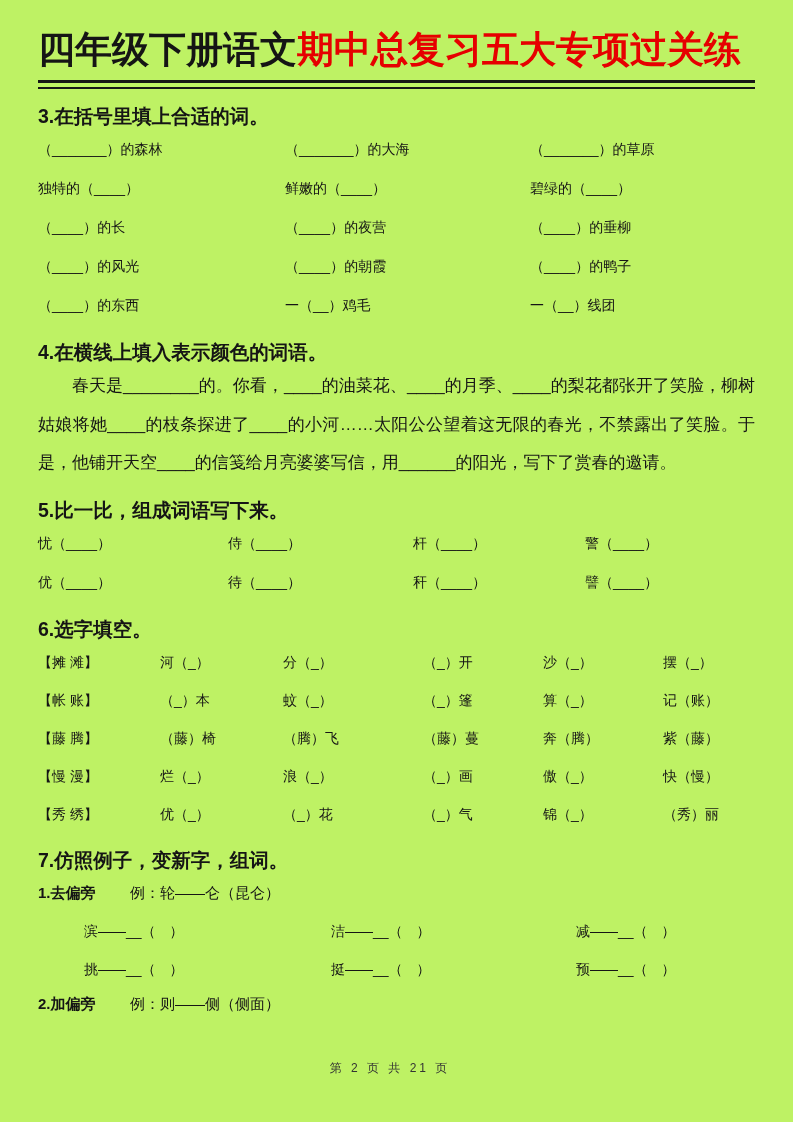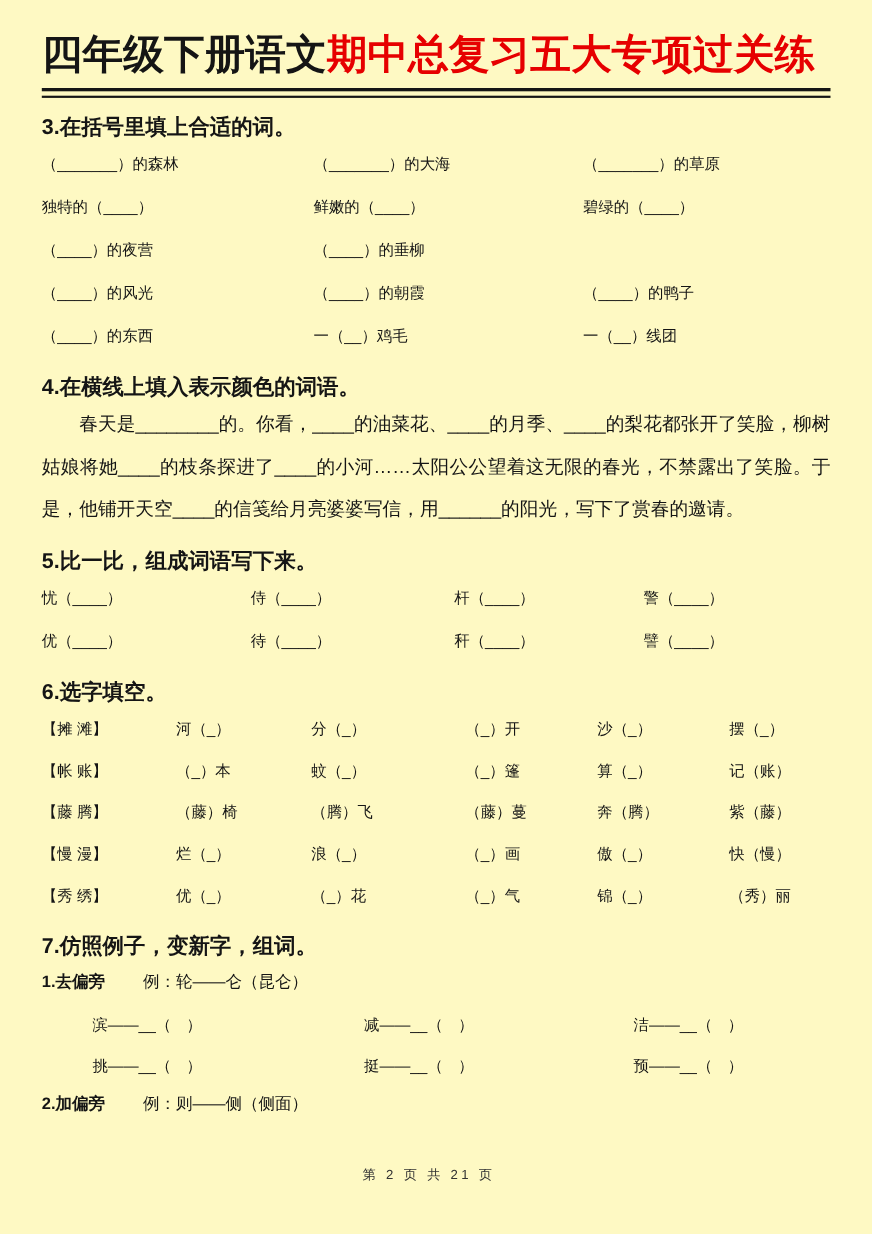--- a/index.html
+++ b/index.html
@@ -1,17 +1,17 @@
 <!DOCTYPE html>
 <html><head>
 <meta charset="utf-8">
 <style>
   html,body{margin:0;padding:0;background:#ffffff;}
   body{width:793px;height:1122px;font-family:"Liberation Sans","DejaVu Sans",sans-serif;color:#151515;position:relative;overflow:hidden;}
-  .sheet{position:relative;width:793px;height:1122px;background:#fef9c3;box-sizing:border-box;padding:22px 38px 0 38px;}
+  .sheet{position:relative;width:793px;height:1122px;background:#bef264;box-sizing:border-box;padding:22px 38px 0 38px;}
   
   .title{font-size:37px;font-weight:900;line-height:56px;white-space:nowrap;letter-spacing:0px;}
   .title .red{color:#e60000;}
   .rule{height:4px;border-top:3px solid #161616;border-bottom:2px solid #161616;margin-top:2px;}
   
   .h2{font-size:19.5px;font-weight:bold;line-height:28px;margin-top:13px;}
   .row{display:grid;font-size:14px;line-height:39px;white-space:nowrap;}
   .r3{grid-template-columns:247px 245px 1fr;}
   .r4{grid-template-columns:190px 185px 172px 1fr;}
   .r6{grid-template-columns:122px 123px 140px 120px 120px 1fr;line-height:38px;}
@@ -34,20 +34,21 @@
     <span>（_______）的森林</span>
     <span>（_______）的大海</span>
     <span>（_______）的草原</span>
   </div>
   <div class="row r3">
     <span>独特的（____）</span>
     <span>鲜嫩的（____）</span>
     <span>碧绿的（____）</span>
   </div>
   <div class="row r3">
+    <span>（____）的长</span>
     <span>（____）的夜营</span>
     <span>（____）的垂柳</span>
   </div>
   <div class="row r3">
     <span>（____）的风光</span>
     <span>（____）的朝霞</span>
     <span>（____）的鸭子</span>
   </div>
   <div class="row r3">
     <span>（____）的东西</span>
@@ -114,22 +115,22 @@
     <span>（秀）丽</span>
   </div>
 
   <div class="h2">7.仿照例子，变新字，组词。</div>
   <div class="subline">
     <span class="lbl">1.去偏旁</span>
     <span>例：轮——仑（昆仑）</span>
   </div>
   <div class="row r7">
     <span>滨——__（　）</span>
+    <span>洁——__（　）</span>
     <span>减——__（　）</span>
-    <span>洁——__（　）</span>
   </div>
   <div class="row r7">
     <span>挑——__（　）</span>
     <span>挺——__（　）</span>
     <span>预——__（　）</span>
   </div>
   <div class="subline" style="line-height:32px;">
     <span class="lbl">2.加偏旁</span>
     <span>例：则——侧（侧面）</span>
   </div>

